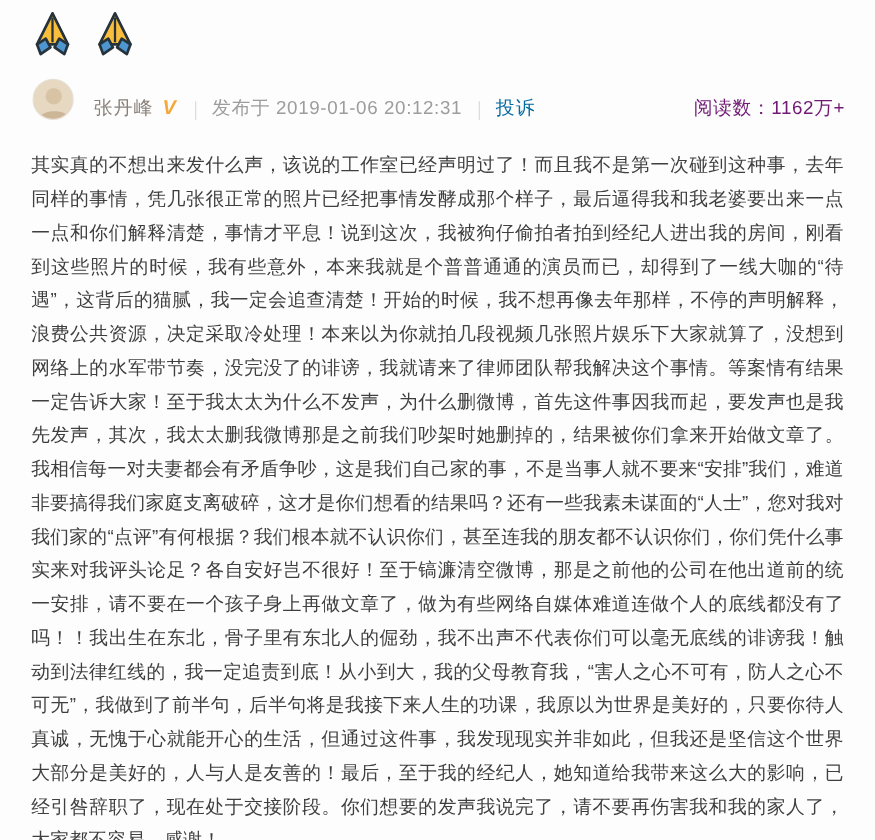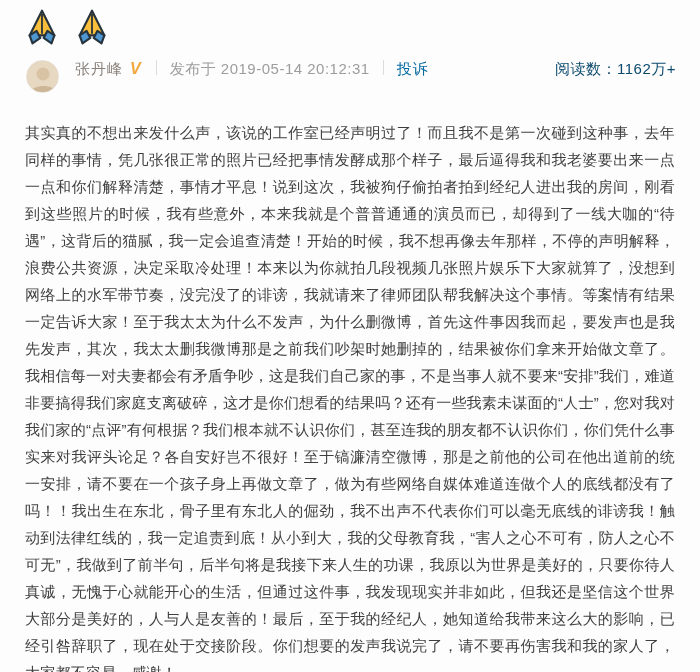--- a/index.html
+++ b/index.html
@@ -16,21 +16,21 @@
   
   .emoji-row {
     padding: 9px 0 0 22px;
     display: flex; gap: 10px; align-items: center;
   }
   .emoji { width: 40px; height: 38px; display: inline-block; }
 
   
   .post-header {
     margin: 13px 24px 0 26px;
-    display: flex; align-items: flex-start;
+    display: flex; align-items: flex-end;
     height: 36px;
     font-size: 15px;
   }
   .avatar {
     width: 33px; height: 33px; border-radius: 50%;
     background: radial-gradient(circle at 45% 35%, #efe3cf 0%, #e3d3ba 55%, #cdb success 100%);
     background: radial-gradient(circle at 45% 35%, #f0e4d1 0%, #e2d2b9 55%, #c9b499 100%);
     border: 1px solid #e6e0d6;
     overflow: hidden; flex: 0 0 auto;
     position: relative;
@@ -46,21 +46,21 @@
     color: #f3a93c; font-weight: bold; font-style: italic;
     font-size: 16px;
   }
   .meta-divider {
     width: 1px; height: 15px; background: #dcdcdc;
     margin: 0 13px; flex: 0 0 auto;
   }
   .meta-divider.first { margin-left: 15px; }
   .publish-time { color: #9d9d9d; letter-spacing: 0.5px; }
   .report-link { color: #0369a1; cursor: pointer; letter-spacing: 1px; }
-  .read-count { margin-left: auto; color: #0c4a6e; letter-spacing: 0.5px; }
+  .read-count { margin-left: auto; color: #701a75; letter-spacing: 0.5px; }
 
   
   .post-body {
     margin: 23px 25px 0 25px;
     width: 650px;
     font-size: 15px;
     line-height: 27px;
     color: #3f3f3f;
     text-align: justify;
     letter-spacing: 0.2px;
@@ -95,21 +95,21 @@
     <span class="avatar">
       <svg viewBox="0 0 33 33" width="33" height="33" aria-hidden="true">
         <circle cx="16.5" cy="16.5" r="16.5" fill="#e7d8c1"></circle>
         <circle cx="16" cy="13" r="6.5" fill="#d8c3a4"></circle>
         <path d="M4 31 C6 23 27 23 29 31 L29 33 L4 33 Z" fill="#cdb698"></path>
       </svg>
     </span>
     <span class="author-name">张丹峰</span>
     <span class="v-badge">V</span>
     <span class="meta-divider first"></span>
-    <span class="publish-time">发布于 2019-05-14 20:12:31</span>
+    <span class="publish-time">发布于 2019-01-06 20:12:31</span>
     <span class="meta-divider"></span>
     <span class="report-link">投诉</span>
     <span class="read-count">阅读数：1162万+</span>
   </div>
 
   <div class="post-body">其实真的不想出来发什么声，该说的工作室已经声明过了！而且我不是第一次碰到这种事，去年同样的事情，凭几张很正常的照片已经把事情发酵成那个样子，最后逼得我和我老婆要出来一点一点和你们解释清楚，事情才平息！说到这次，我被狗仔偷拍者拍到经纪人进出我的房间，刚看到这些照片的时候，我有些意外，本来我就是个普普通通的演员而已，却得到了一线大咖的“待遇”，这背后的猫腻，我一定会追查清楚！开始的时候，我不想再像去年那样，不停的声明解释，浪费公共资源，决定采取冷处理！本来以为你就拍几段视频几张照片娱乐下大家就算了，没想到网络上的水军带节奏，没完没了的诽谤，我就请来了律师团队帮我解决这个事情。等案情有结果一定告诉大家！至于我太太为什么不发声，为什么删微博，首先这件事因我而起，要发声也是我先发声，其次，我太太删我微博那是之前我们吵架时她删掉的，结果被你们拿来开始做文章了。我相信每一对夫妻都会有矛盾争吵，这是我们自己家的事，不是当事人就不要来“安排”我们，难道非要搞得我们家庭支离破碎，这才是你们想看的结果吗？还有一些我素未谋面的“人士”，您对我对我们家的“点评”有何根据？我们根本就不认识你们，甚至连我的朋友都不认识你们，你们凭什么事实来对我评头论足？各自安好岂不很好！至于镐濂清空微博，那是之前他的公司在他出道前的统一安排，请不要在一个孩子身上再做文章了，做为有些网络自媒体难道连做个人的底线都没有了吗！！我出生在东北，骨子里有东北人的倔劲，我不出声不代表你们可以毫无底线的诽谤我！触动到法律红线的，我一定追责到底！从小到大，我的父母教育我，“害人之心不可有，防人之心不可无”，我做到了前半句，后半句将是我接下来人生的功课，我原以为世界是美好的，只要你待人真诚，无愧于心就能开心的生活，但通过这件事，我发现现实并非如此，但我还是坚信这个世界大部分是美好的，人与人是友善的！最后，至于我的经纪人，她知道给我带来这么大的影响，已经引咎辞职了，现在处于交接阶段。你们想要的发声我说完了，请不要再伤害我和我的家人了，大家都不容易，感谢！</div>
 
 </div>
 
 </body></html>

